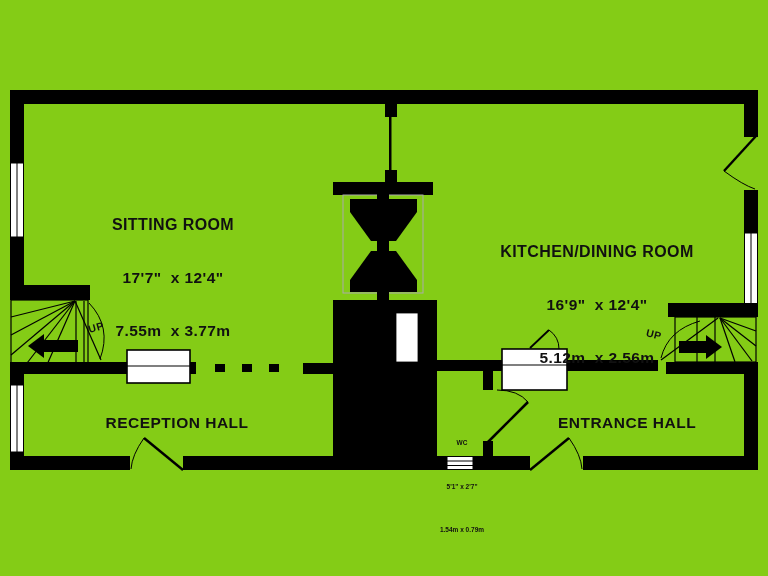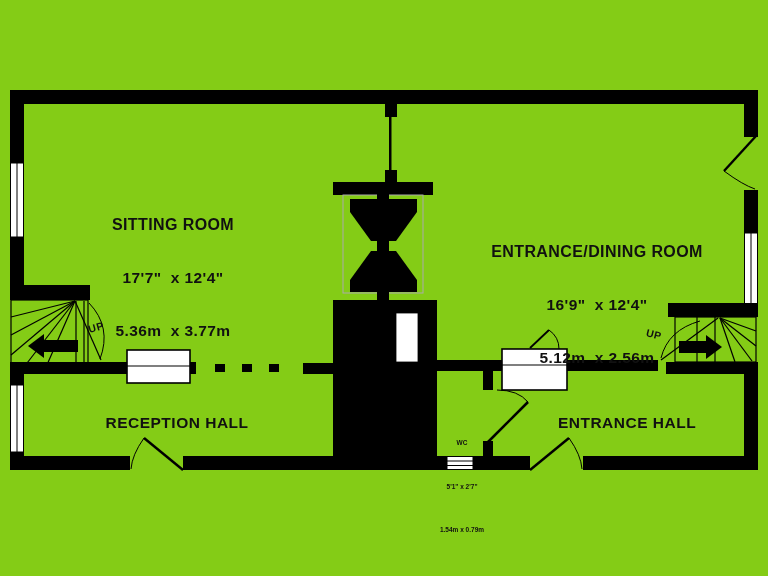--- a/index.html
+++ b/index.html
@@ -167,25 +167,25 @@
     </g>
     <g fill="none" stroke="#000">
       <line x1="756" y1="136" x2="724" y2="171" stroke-width="2.4"></line>
       <path d="M 724 171 Q 743 185 755 189" stroke-width="1"></path>
     </g>
   </svg>
 
   <div class="lbl" style="left:173px;top:180px;">
     <div class="room-name">SITTING ROOM</div>
     <div class="room-dims">17'7"  x 12'4"</div>
-    <div class="room-dims">5.36m  x 3.77m</div>
+    <div class="room-dims">7.55m  x 3.77m</div>
   </div>
 
   <div class="lbl" style="left:597px;top:207px;">
-    <div class="room-name">ENTRANCE/DINING ROOM</div>
+    <div class="room-name">KITCHEN/DINING ROOM</div>
     <div class="room-dims">16'9"  x 12'4"</div>
     <div class="room-dims">5.12m  x 2.56m</div>
   </div>
 
   <div class="lbl hall-name" style="left:173px;top:414px;">RECEPTION HALL</div>
 
   <div class="lbl hall-name" style="left:623px;top:414px;">ENTRANCE HALL</div>
 
   <div class="lbl" style="left:462px;top:403px;">
     <div class="wc-lbl">WC</div>

